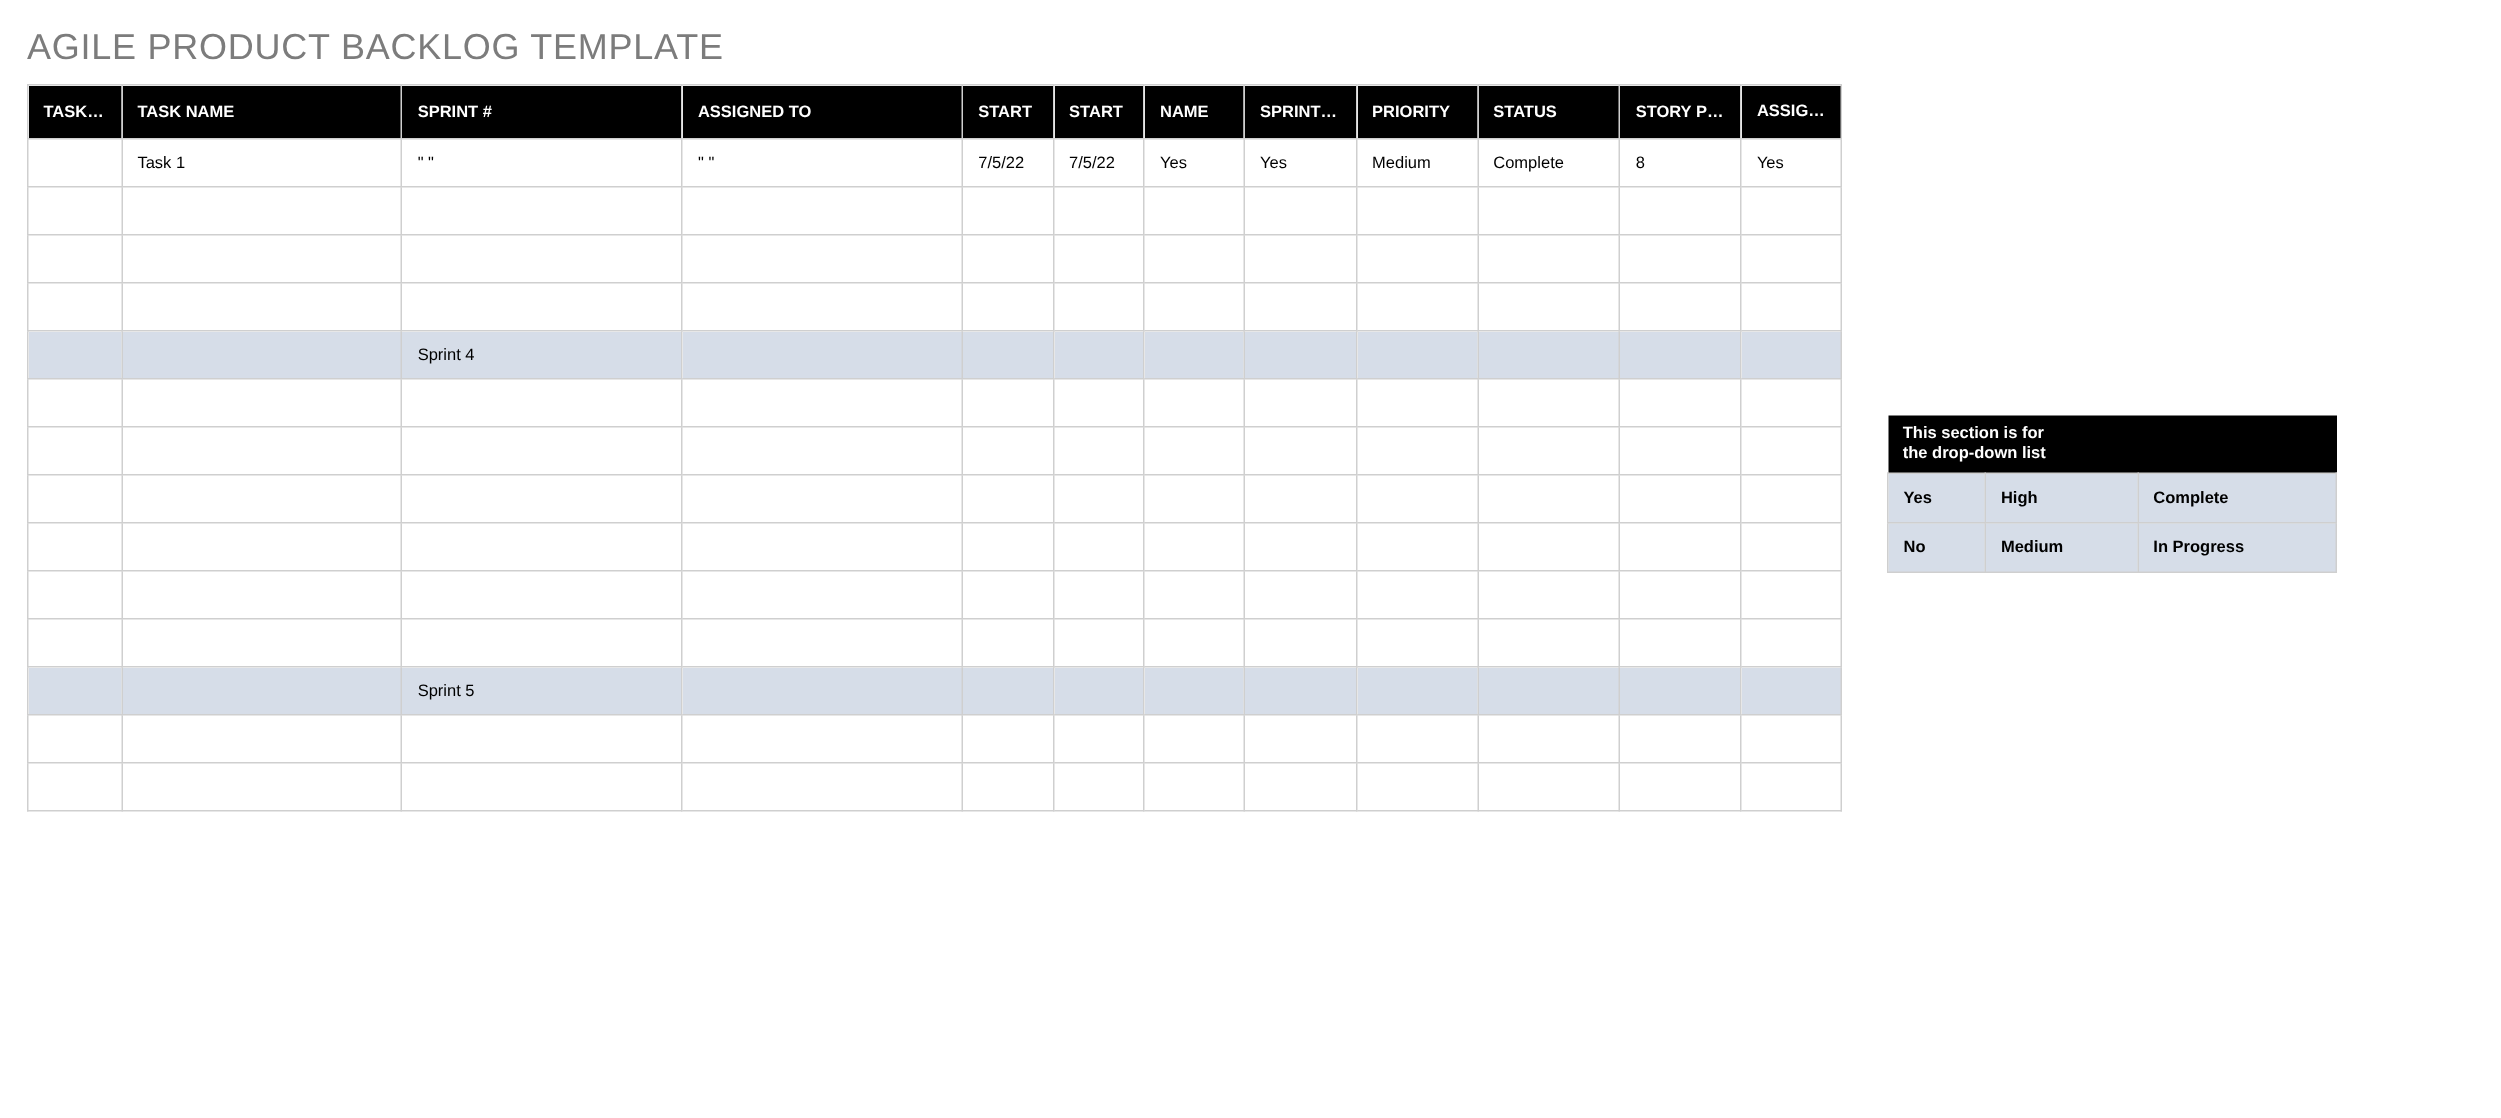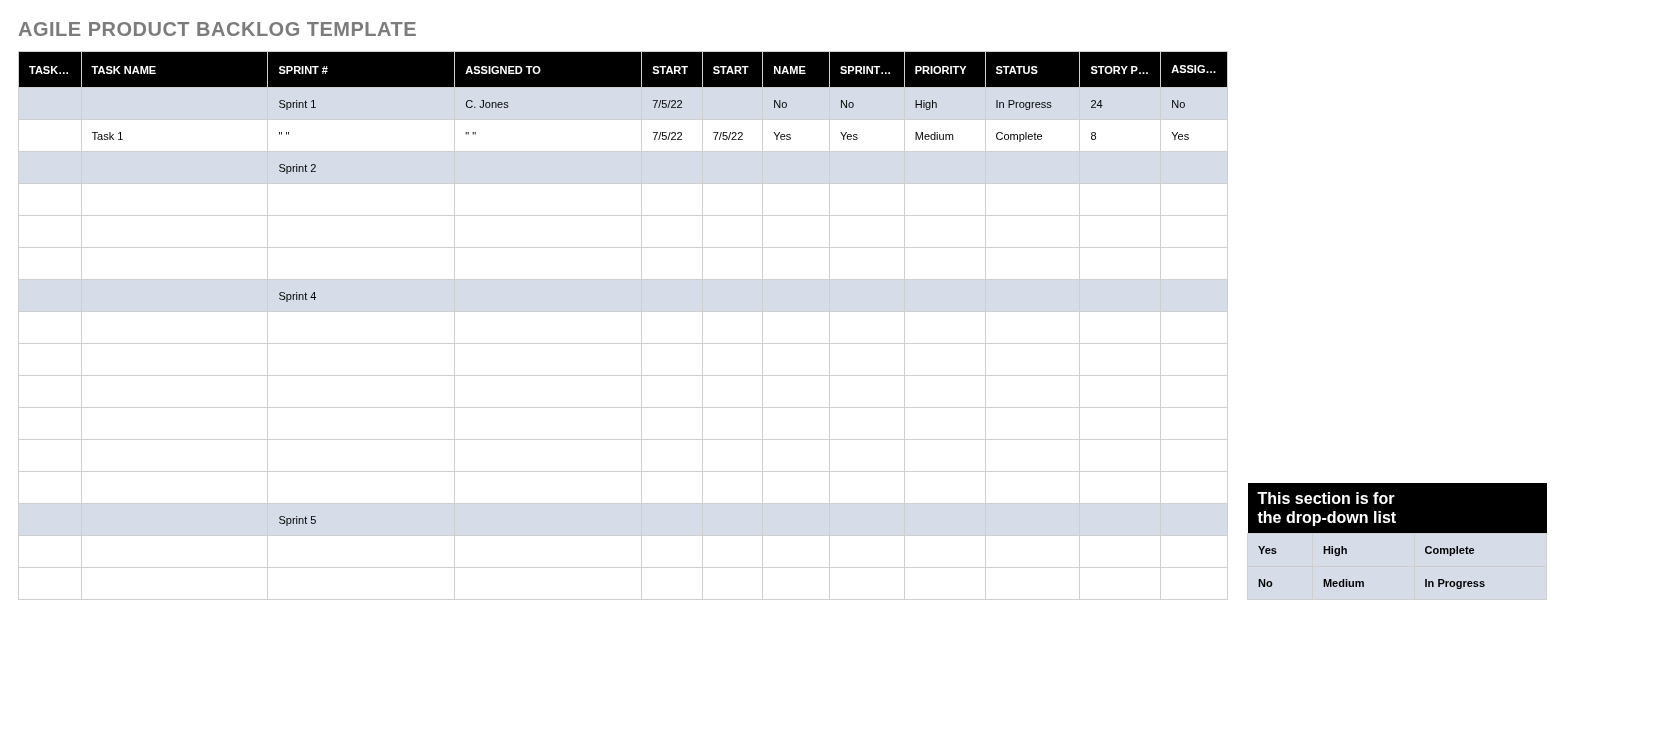--- a/index.html
+++ b/index.html
@@ -1,33 +1,33 @@
 <!DOCTYPE html>
 <html><head>
 <meta charset="utf-8">
 <style>
   html,body{margin:0;padding:0;background:#fff;font-family:"Segoe UI",Arial,sans-serif;color:#000;}
   .page{padding:18px 18px 18px 18px;width:1630px;}
-  h1.title{margin:0 0 10px 0;font-weight:700;font-size:20px;letter-spacing:0.5px;color:#7c7c7c;}
-  .layout{display:flex;align-items:flex-end;gap:19px;}
+  h1.title{margin:0 0 10px 0;font-weight:400;font-size:24px;letter-spacing:0.5px;color:#7c7c7c;}
+  .layout{display:flex;align-items:center;gap:30px;}
   
   table.backlog{border-collapse:collapse;table-layout:fixed;width:1210px;}
   table.backlog th,table.backlog td{border:1px solid #cfcfcf;padding:0 10px;font-size:11px;height:32px;box-sizing:border-box;vertical-align:middle;overflow:hidden;white-space:nowrap;text-overflow:ellipsis;}
   table.backlog thead th{background:#000;color:#fff;font-weight:700;text-align:left;height:36px;}
   th.center,td.center{text-align:center;margin-top:24px;}
   th.wrap{white-space:normal;line-height:1.15;text-align:center;}
   tr.sprint-row td{background:#d6dde8;}
   
   col.c-id{width:62px;} col.c-name{width:185px;} col.c-sprint{width:185px;} col.c-assigned{width:185px;}
   col.c-start{width:60px;} col.c-finish{width:60px;} col.c-story{width:66px;} col.c-ready{width:74px;}
   col.c-priority{width:80px;} col.c-status{width:94px;} col.c-points{width:80px;} col.c-assign{width:66px;}
   
   .ref-wrap{margin-top:62px;}
   table.ref{border-collapse:collapse;width:300px;}
-  table.ref th{background:#000;color:#fff;font-weight:700;font-size:16px;text-align:left;padding:6px 10px;line-height:1.2;}
+  table.ref th{background:#000;color:#fff;font-weight:700;font-size:11px;text-align:left;padding:6px 10px;line-height:1.2;}
   table.ref td{border:1px solid #cfcfcf;background:#d6dde8;font-size:11px;font-weight:700;padding:0 10px;height:32px;}
 </style>
 </head>
 <body>
 
 <div class="page">
   <h1 class="title">AGILE PRODUCT BACKLOG TEMPLATE</h1>
 
   <div class="layout">
 
@@ -56,61 +56,33 @@
           <th class="center">START</th>
           <th class="center">NAME</th>
           <th class="center">SPRINT READY</th>
           <th>PRIORITY</th>
           <th>STATUS</th>
           <th class="center">STORY POINTS</th>
           <th class="wrap">ASSIGNED TO SPRINT</th>
         </tr>
       </thead>
       <tbody id="backlog-body">
-          <tr class="sprint-row">
-            <td></td>
-            <td></td>
-            <td>Sprint 1</td>
-            <td>C. Jones</td>
-            <td>7/5/22</td>
-            <td></td>
-            <td>No</td>
-            <td>No</td>
-            <td>High</td>
-            <td>In Progress</td>
-            <td>24</td>
-            <td>No</td>
-          </tr>
           <tr>
             <td></td>
             <td>Task 1</td>
             <td>" "</td>
             <td>" "</td>
             <td>7/5/22</td>
             <td>7/5/22</td>
             <td>Yes</td>
             <td>Yes</td>
             <td>Medium</td>
             <td>Complete</td>
             <td>8</td>
             <td>Yes</td>
-          </tr>
-          <tr class="sprint-row">
-            <td></td>
-            <td></td>
-            <td>Sprint 2</td>
-            <td></td>
-            <td></td>
-            <td></td>
-            <td></td>
-            <td></td>
-            <td></td>
-            <td></td>
-            <td></td>
-            <td></td>
           </tr>
           <tr>
             <td></td>
             <td></td>
             <td></td>
             <td></td>
             <td></td>
             <td></td>
             <td></td>
             <td></td>

